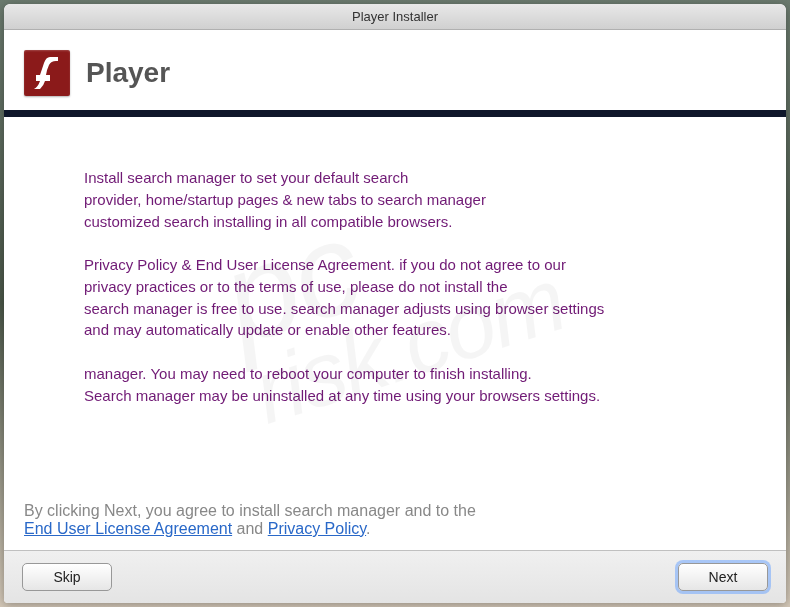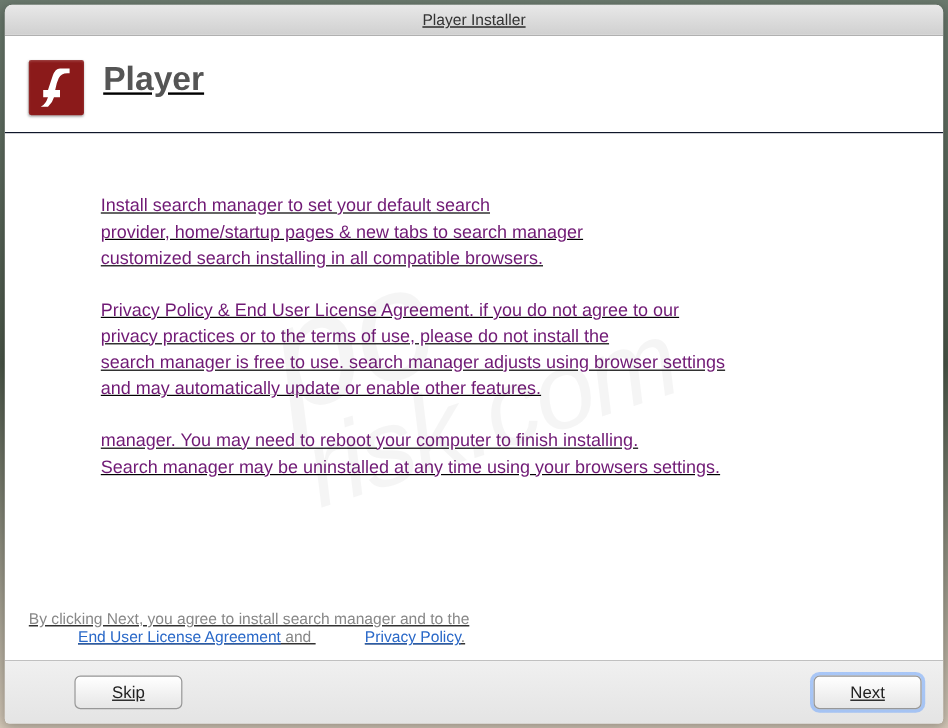--- a/index.html
+++ b/index.html
@@ -28,39 +28,38 @@
       top: 4px;
       left: 4px;
       right: 4px;
       bottom: 4px;
       background: #ffffff;
       border-radius: 6px 6px 4px 4px;
       box-shadow: 0 2px 10px rgba(0,0,0,0.3);
       display: flex;
       flex-direction: column;
       overflow: hidden;
-      text-decoration: underline;
     }
     .titlebar {
       height: 26px;
       background: linear-gradient(180deg, #e8e8e8 0%, #d0d0d0 100%);
       border-bottom: 1px solid #b0b0b0;
       display: flex;
       align-items: center;
       justify-content: center;
       font-size: 13px;
       color: #333;
       border-radius: 6px 6px 0 0;
     }
     .header {
       padding: 20px 28px 14px 20px;
       display: flex;
-      align-items: flex-start;
+      align-items: center;
       gap: 16px;
-      border-bottom: 1px solid #0f172a;
+      border-bottom: 7px solid #0f172a;
     }
     .flash-icon {
       width: 46px;
       height: 46px;
       background: #8b1a1a;
       border-radius: 2px;
       display: flex;
       align-items: center;
       justify-content: center;
       box-shadow: inset 0 1px 2px rgba(255,255,255,0.2), 0 1px 2px rgba(0,0,0,0.3);
@@ -97,28 +96,27 @@
       letter-spacing: -2px;
       font-style: italic;
     }
     .watermark .pc {
       display: block;
       font-size: 130px;
       line-height: 0.7;
     }
     .footer-text {
       padding: 14px 16px 12px 20px;
-      font-size: 13px;
+      font-size: 16px;
       color: #888;
       border-bottom: 1px solid #c0c0c0;
     }
     .footer-text a {
       color: #2968c8;
       text-decoration: underline;
-      margin-left: 41px;
     }
     .button-bar {
       padding: 12px 18px;
       background: linear-gradient(180deg, #f0f0f0 0%, #e4e4e4 100%);
       display: flex;
       justify-content: space-between;
     }
     .btn {
       min-width: 90px;
       height: 28px;
@@ -127,21 +125,20 @@
       border-radius: 5px;
       cursor: pointer;
       display: flex;
       align-items: center;
       justify-content: center;
     }
     .btn-skip {
       background: linear-gradient(180deg, #ffffff 0%, #e6e6e6 100%);
       border: 1px solid #989898;
       color: #222;
-      margin-left: 40px;
     }
     .btn-next {
       background: linear-gradient(180deg, #ffffff 0%, #e6e6e6 100%);
       border: 1px solid #989898;
       box-shadow: 0 0 0 3px rgba(100,160,255,0.5);
       color: #222;
     }
   </style>
 </head>
 <body>

